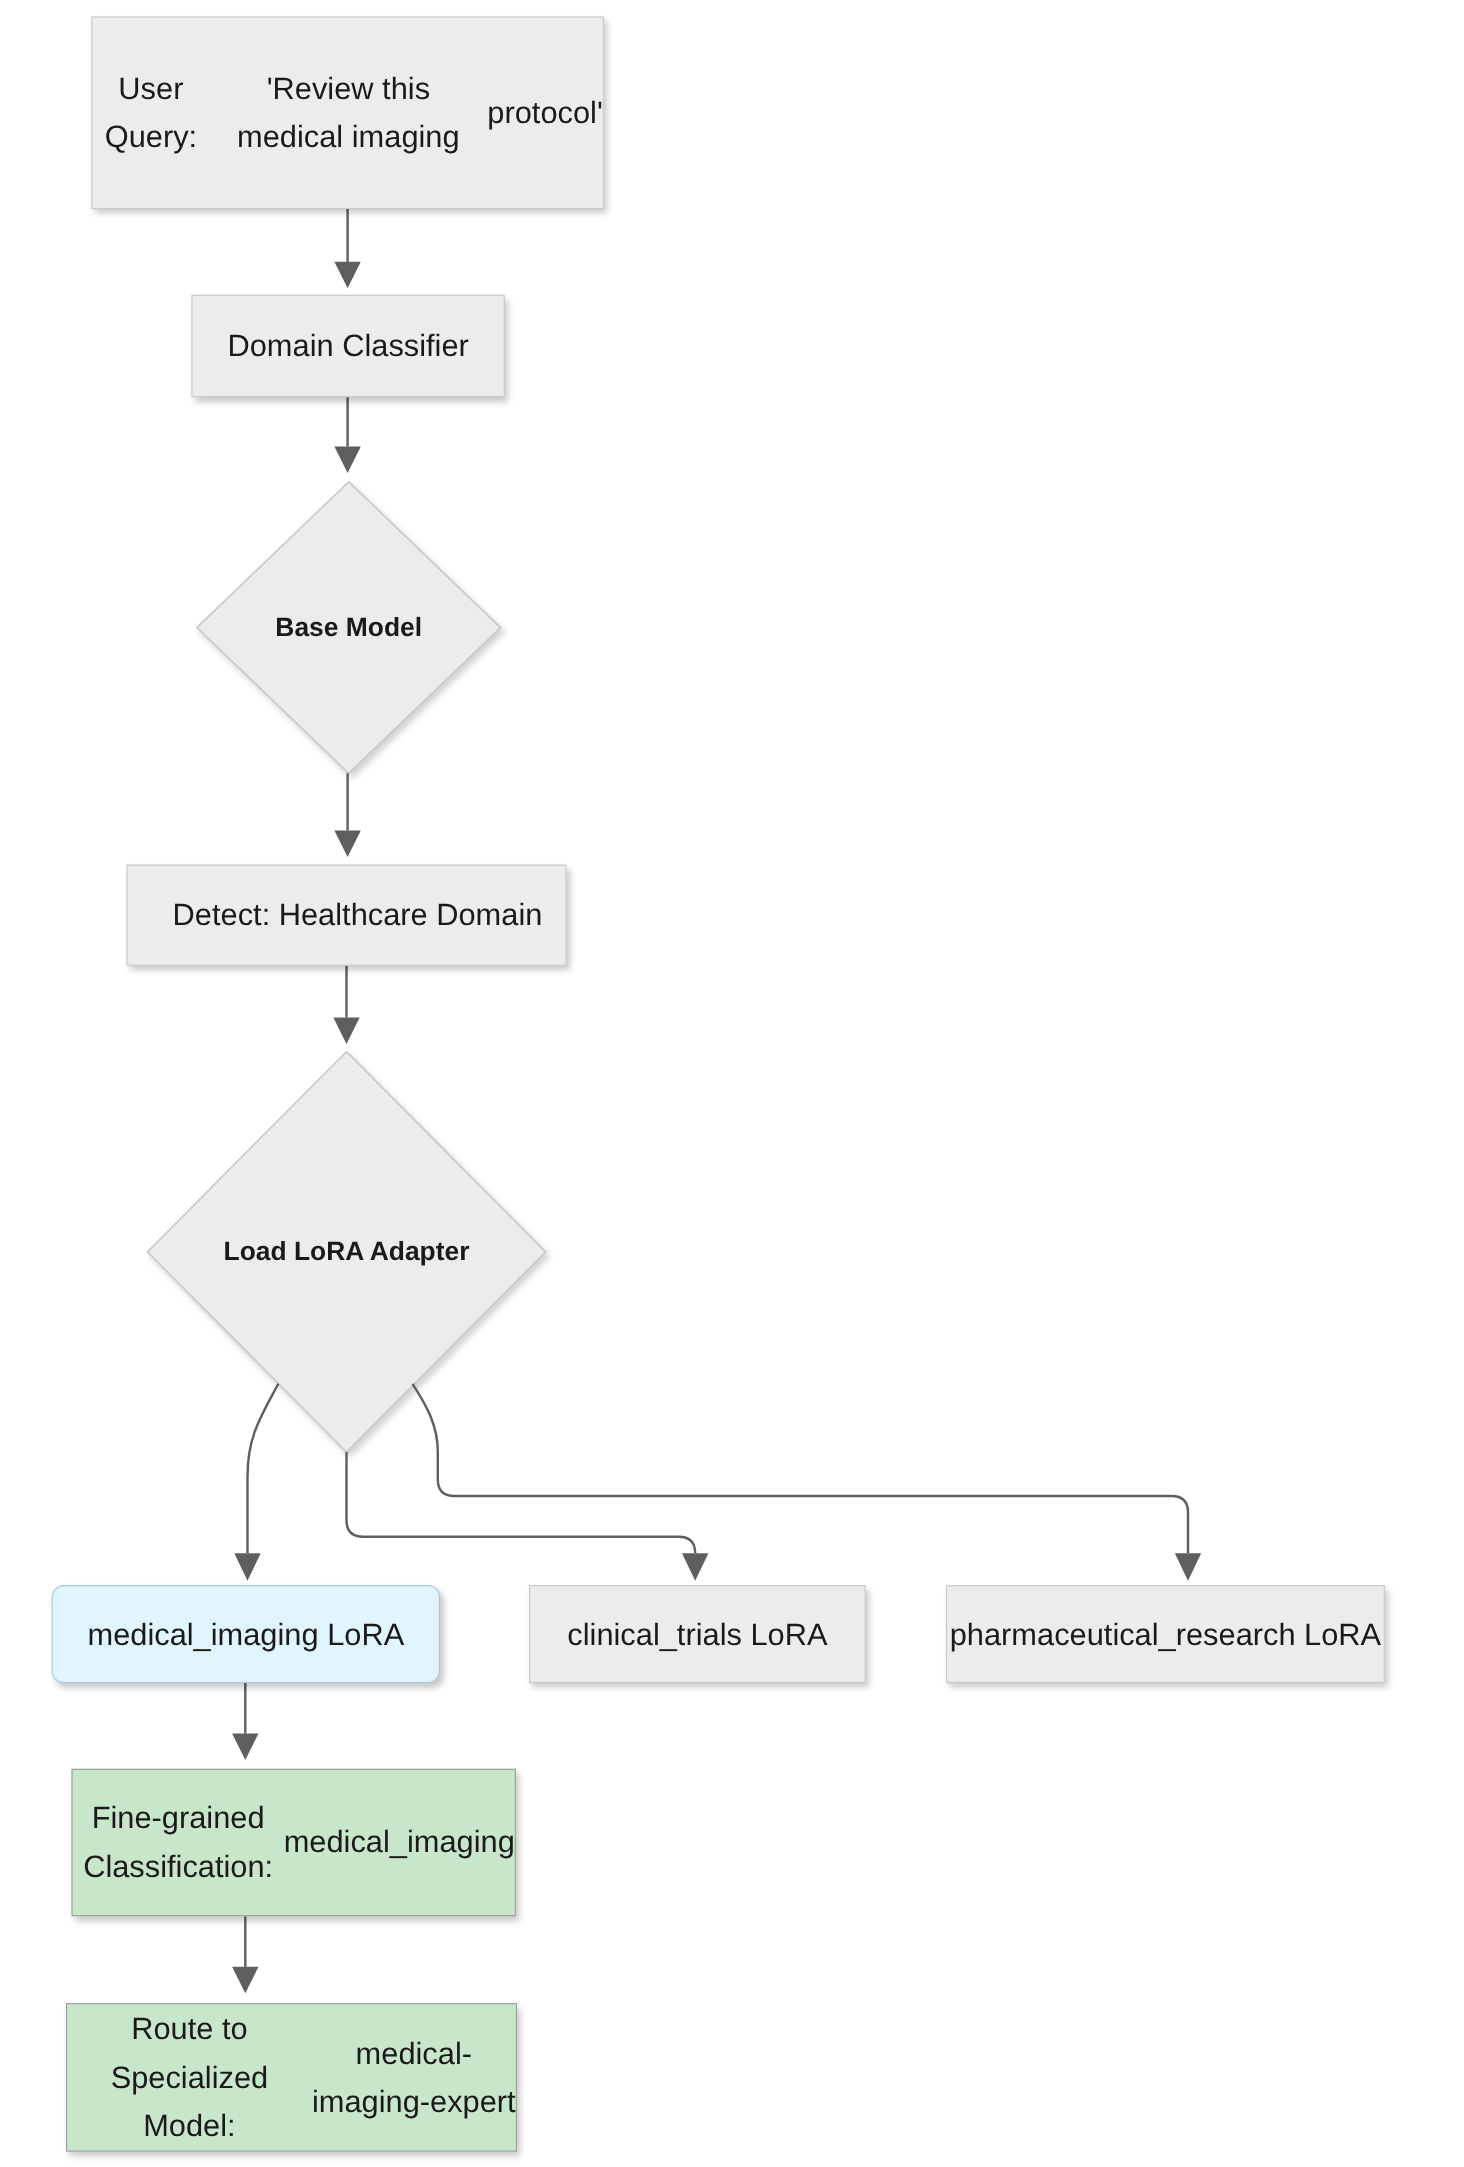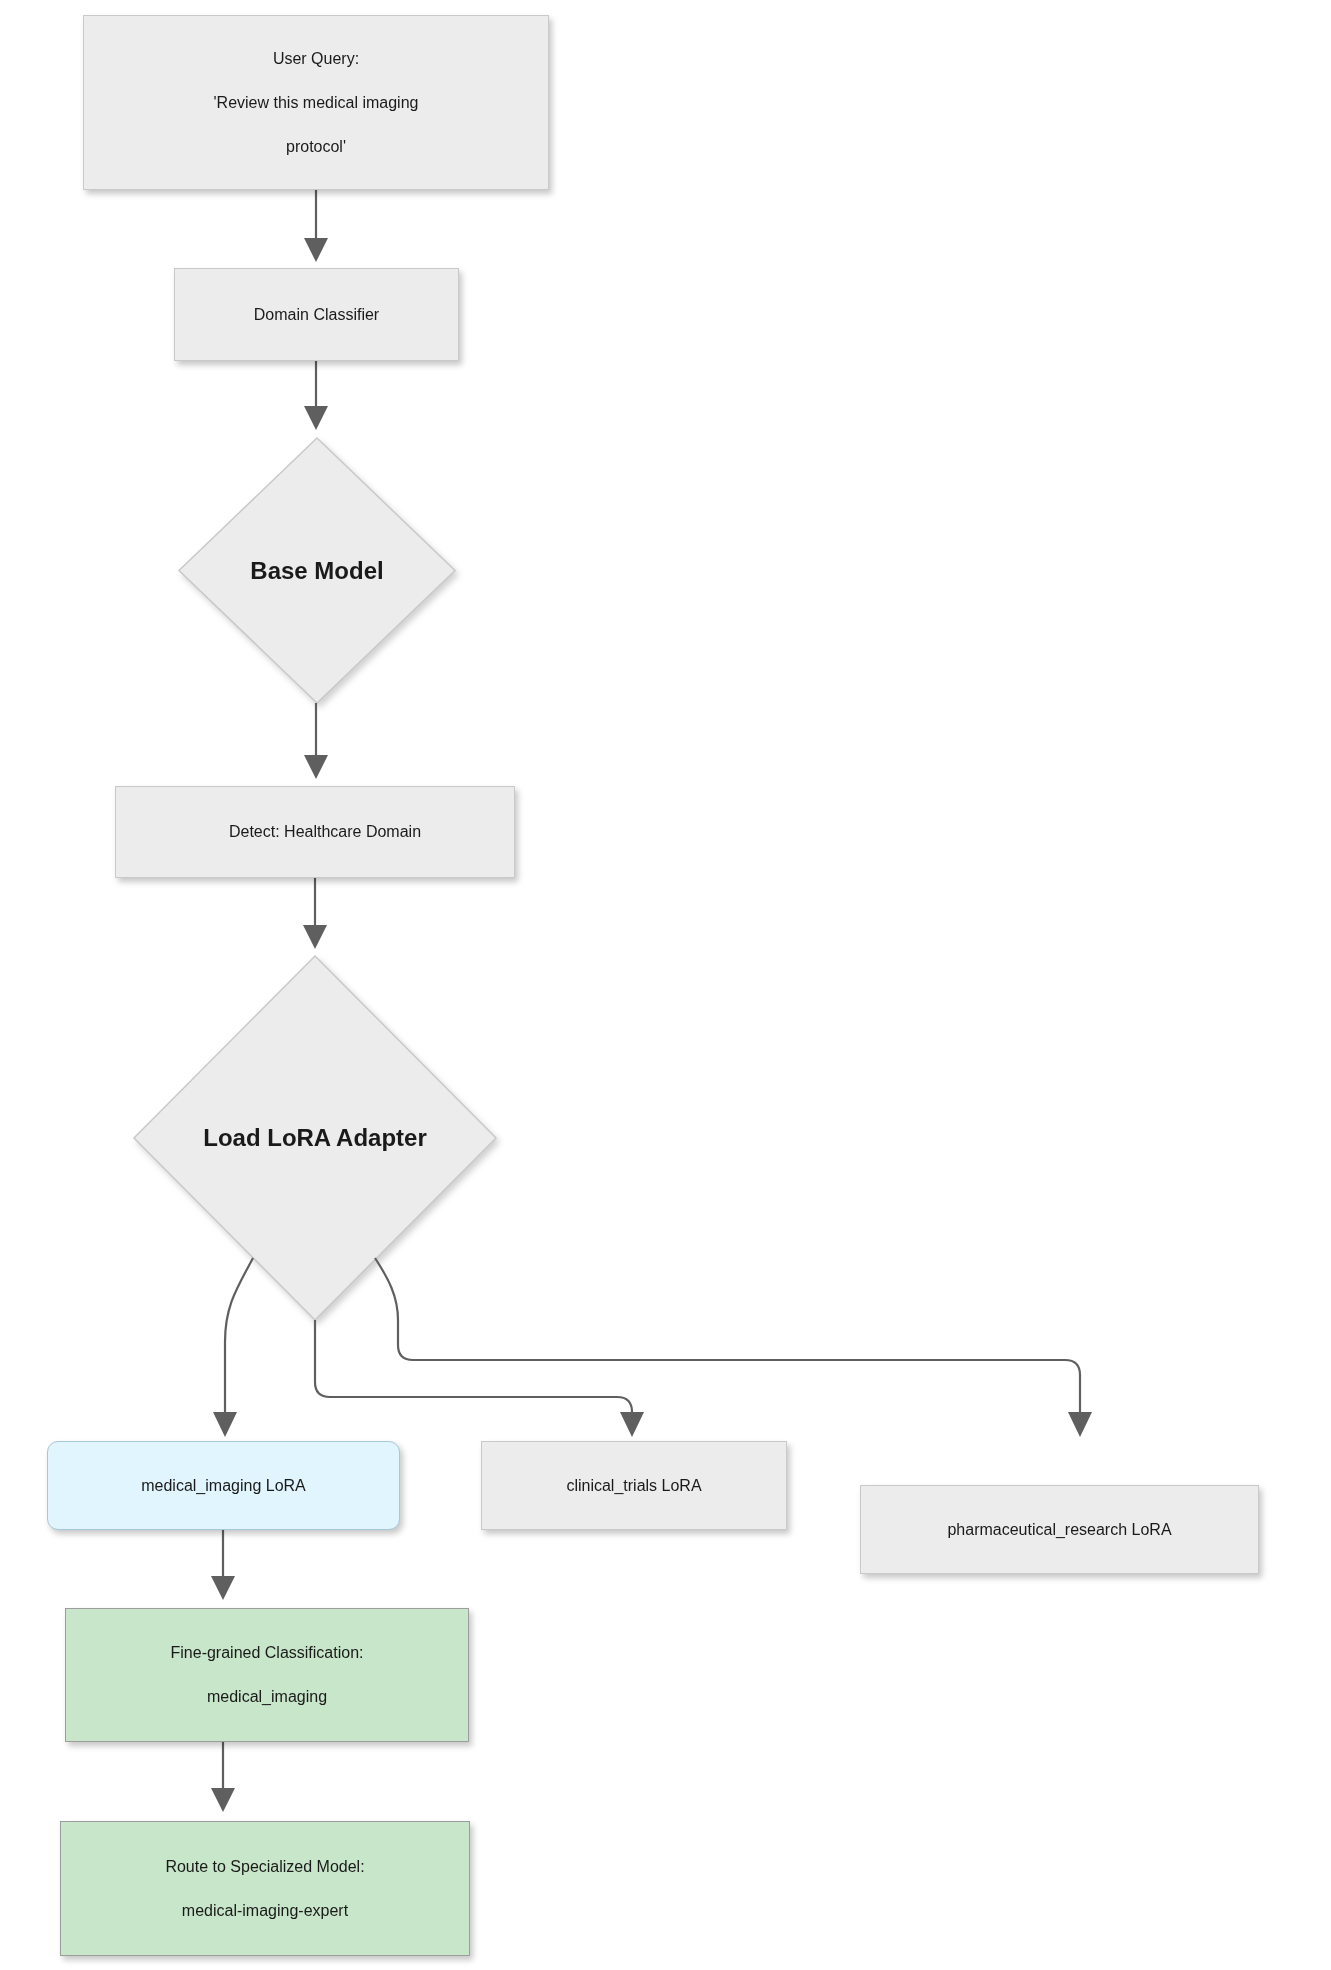--- a/index.html
+++ b/index.html
@@ -34,25 +34,25 @@
   .diamond-shape {
     fill: var(--node-fill, #ececec);
     stroke: var(--node-border, #c9c9c9);
     stroke-width: 1.5;
     filter: drop-shadow(3px 4px 3px rgba(0,0,0,0.18));
   }
   .node {
     position: absolute;
     z-index: 2;
     display: flex;
-    flex-direction: column;
+    flex-direction: row;
     align-items: center;
     justify-content: center;
     text-align: center;
-    font-size: 16px;
+    font-size: 28px;
     line-height: 44px;
     background: var(--node-fill, #ececec);
     border: 1.5px solid var(--node-border, #c9c9c9);
     box-shadow: 3px 4px 6px rgba(0,0,0,0.22);
     box-sizing: border-box;
   }
   .node--blue {
     background: var(--medical-fill, #e1f5fe);
     border-color: var(--medical-border, #a6c9da);
     border-radius: 11px;
@@ -76,21 +76,21 @@
     font-weight: bold;
   }
   
   #n-user-query        { left:  83px; top:   15px; width: 466px; height: 175px; }
   #n-domain-classifier { left: 174px; top:  268px; width: 285px; height:  93px; }
   #n-base-model-label  { left: 179px; top:  438px; width: 276px; height: 265px; }
   #n-detect            { left: 115px; top:  786px; width: 400px; height:  92px; padding-left: 20px; }
   #n-load-lora-label   { left: 134px; top:  956px; width: 362px; height: 364px; }
   #n-medical-lora      { left:  47px; top: 1441px; width: 353px; height:  89px; }
   #n-clinical-lora     { left: 481px; top: 1441px; width: 306px; height:  89px; }
-  #n-pharma-lora       { left: 860px; top: 1441px; width: 399px; height:  89px; margin-top: 44px; }
+  #n-pharma-lora       { left: 860px; top: 1441px; width: 399px; height:  89px; }
   #n-fine-grained      { left:  23px; top: 1608px; width: 404px; height: 134px; }
   #n-route             { left:  18px; top: 1821px; width: 410px; height: 135px; }
 </style>
 </head>
 <body>
 
 <svg id="edge-layer" viewBox="0 0 1331 1970" xmlns="http://www.w3.org/2000/svg">
 
   <polygon class="diamond-shape" points="317,438 455,570.5 317,703 179,570.5"></polygon>
   <polygon class="diamond-shape" points="315,956 496,1138 315,1320 134,1138"></polygon>

